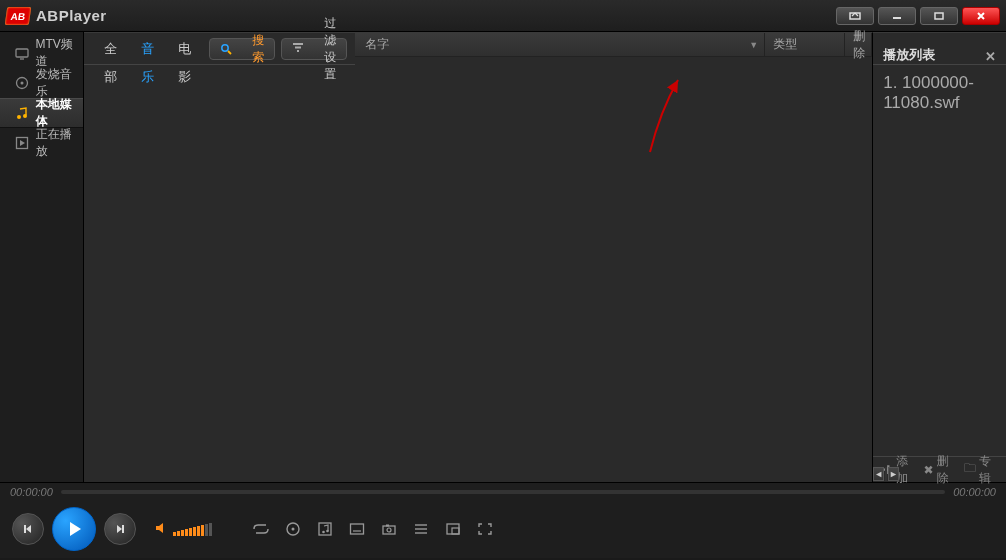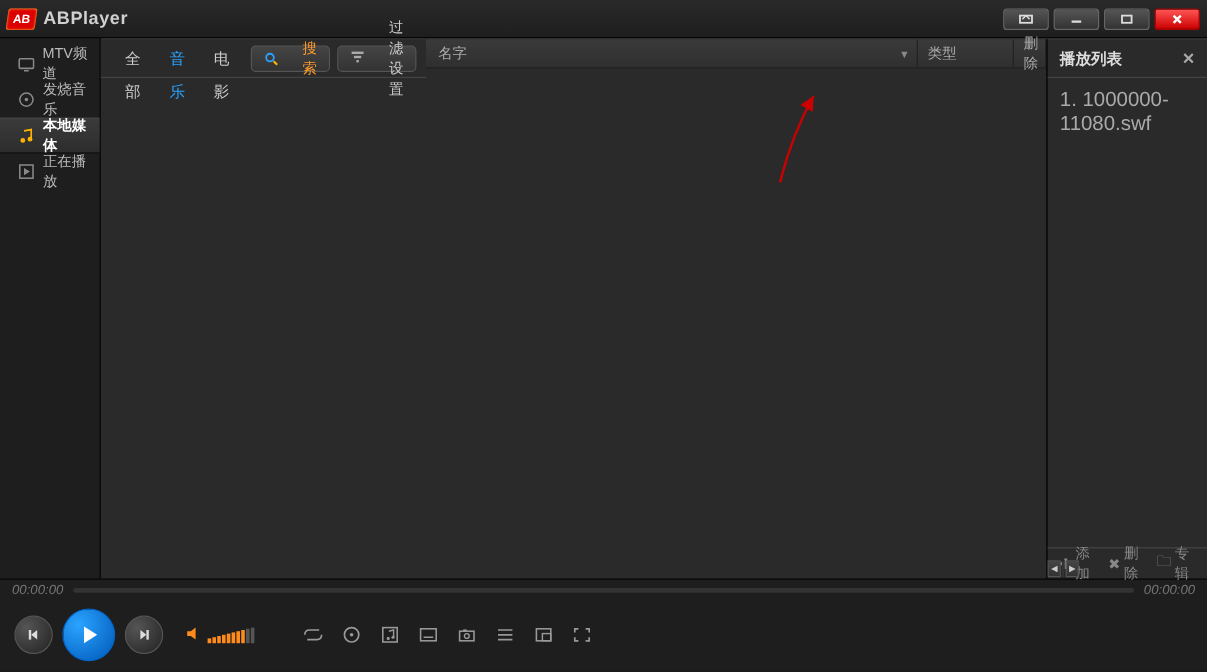--- a/index.html
+++ b/index.html
@@ -119,21 +119,21 @@
 .arrow-sq { width:16px;height:14px;background:linear-gradient(#444,#333);display:inline-flex;align-items:center;justify-content:center;color:#ccc;font-size:9px;border:1px solid #555;margin:0 1px;cursor:pointer;}
 .hscrollbar-track{flex:1;height:14px;background:#1a1a1a;border:1px solid #333;}
 
 .playlist {
   width: 223px;
   background:#2a2a2a;
   border-left:1px solid #000;
   border-top:1px solid #3a3a3a;
   display:flex; flex-direction:column;
 }
-.pl-head { height:32px; display:flex; align-items:center; padding:0 10px; border-bottom:1px solid #444; color:#ddd; font-weight:bold; font-size:13px;}
+.pl-head { height:32px; display:flex; align-items:flex-end; padding:0 10px; border-bottom:1px solid #444; color:#ddd; font-weight:bold; font-size:13px;}
 .pl-head .x { margin-left:auto; cursor:pointer; color:#aaa; font-size:13px;}
 .pl-body { flex:1; padding:8px 10px; color:#aaa; font-size:17px;}
 .pl-item { line-height:20px; cursor:pointer; }
 .pl-foot { height:26px; border-top:1px solid #444; display:flex; align-items:center; gap:10px; padding:0 10px; color:#888;}
 .pl-foot span{cursor:pointer; display:flex; align-items:center; gap:3px;}
 
 .timebar {
   height:18px; display:flex; align-items:center; padding:0 10px;
   color:#777; font-size:11px; background:#1e1e1e; border-top:1px solid #000;font-style:italic;
 }

